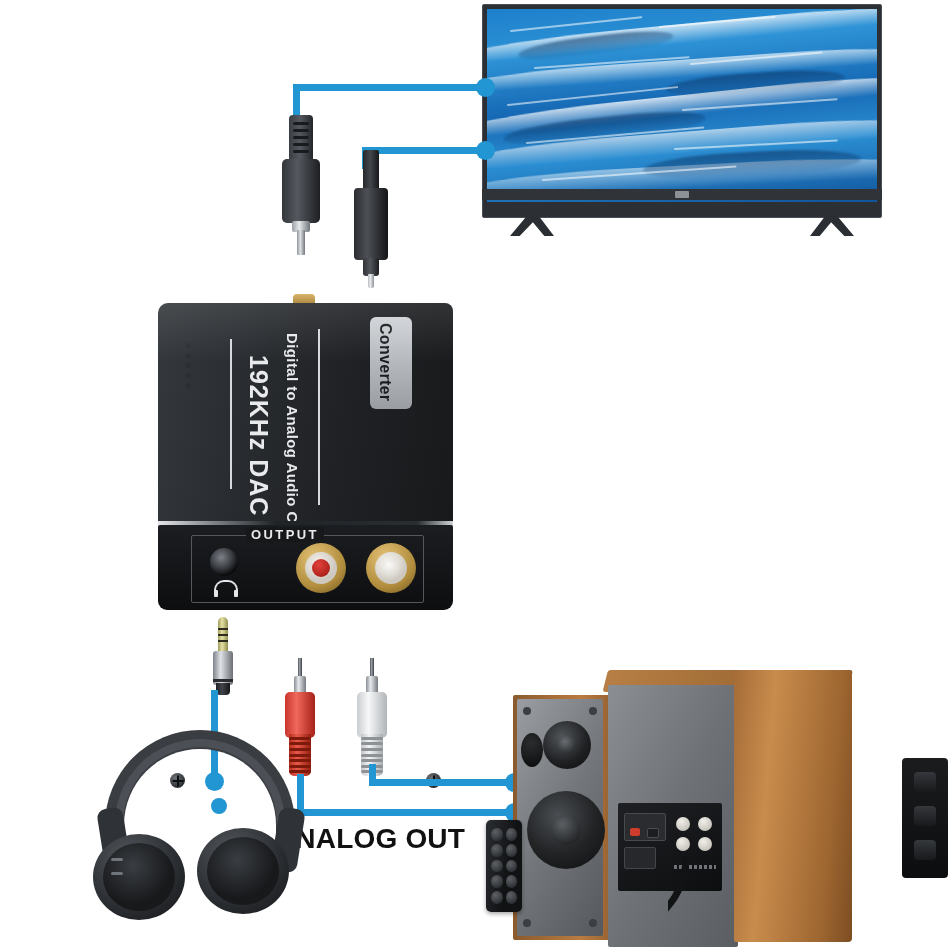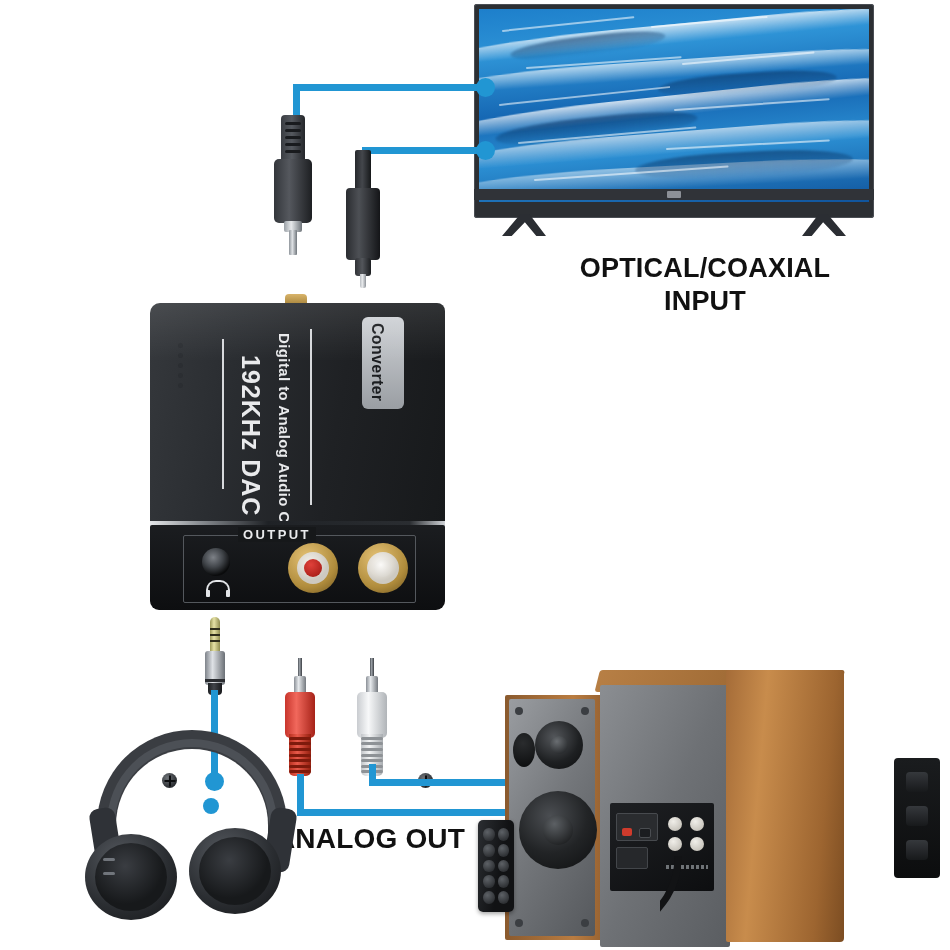--- a/index.html
+++ b/index.html
@@ -1,19 +1,19 @@
 <!DOCTYPE html>
 <html><head>
 <meta charset="utf-8">
 <style>
   html,body{margin:0;padding:0;background:#ffffff;}
   body{width:950px;height:950px;position:relative;overflow:hidden;
        font-family:"Liberation Sans",sans-serif;}
   .stage{position:absolute;inset:0;width:950px;height:950px;}
-  .abs{position:absolute;}
+  .abs{position:absolute;margin-left:8px;}
 
   
   .label{
     position:absolute;font-weight:bold;color:#111;
     letter-spacing:.2px;line-height:1.22;text-align:center;
     white-space:pre-line;
   }
   #label-input{left:520px;top:252px;width:370px;font-size:27px;}
   #label-output{left:255px;top:822px;width:230px;font-size:28px;}
 
@@ -290,22 +290,20 @@
     <div class="coax-pin"></div>
   </div>
 
   <div class="abs" id="opt-plug">
     <div class="opt-neck"></div>
     <div class="opt-body"></div>
     <div class="opt-tip"></div>
     <div class="opt-point"></div>
   </div>
 
-  <div class="label" id="label-input">OPTICAL/COAXIAL
-INPUT</div>
 
   <div class="abs" id="dac">
     <div class="dac-coaxjack"></div>
     <div class="dac-top">
       <div class="dac-leds">
         <i></i>
           <i></i>
           <i></i>
           <i></i>
           <i></i>

